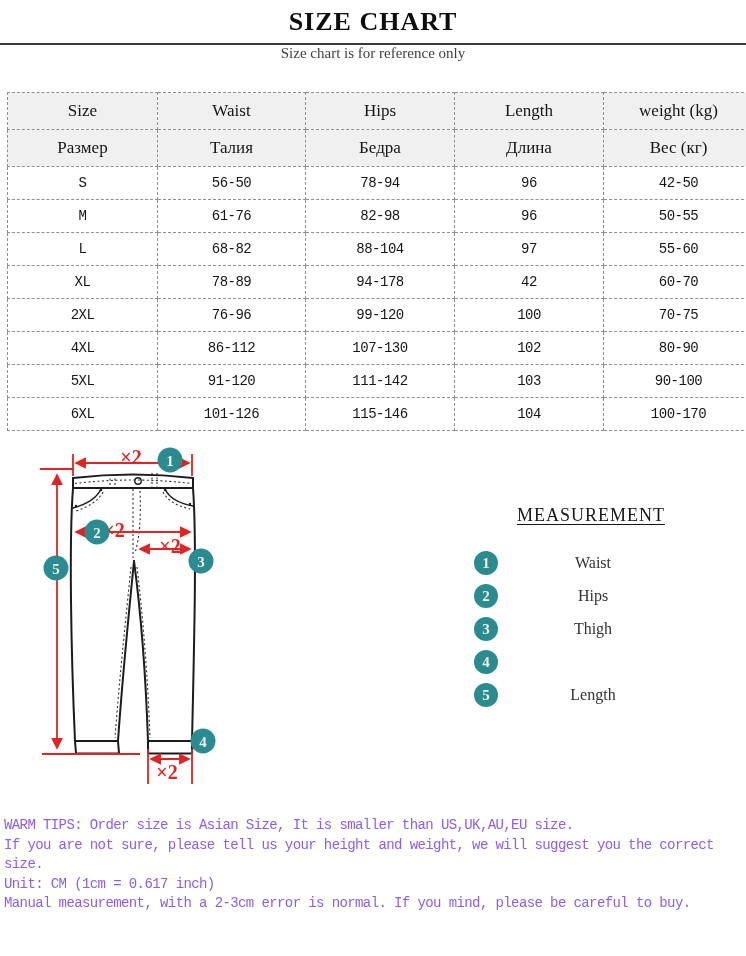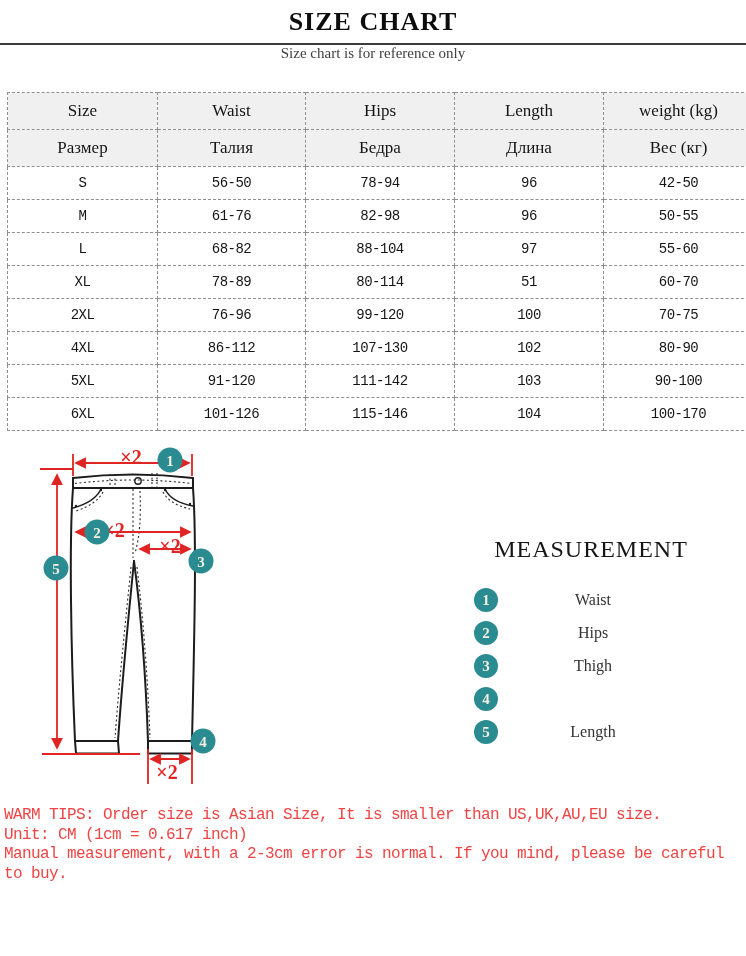--- a/index.html
+++ b/index.html
@@ -18,28 +18,28 @@
   .size-table tbody td{ height:32px; font-family:"Liberation Mono","DejaVu Sans Mono",monospace; font-size:14px; letter-spacing:-0.5px; color:#151515; background:#fff; }
 
   
   .diagram-row{ display:flex; height:360px; }
   .diagram-svg{ flex:0 0 420px; }
   .svg-x2{ font-family:"Liberation Serif","DejaVu Serif",serif; font-size:20px; font-weight:bold; }
   .svg-badge-num{ font-family:"Liberation Serif","DejaVu Serif",serif; font-size:15px; font-weight:bold; }
 
   
   .legend{ width:310px; margin-left:16px; padding-top:74px; }
-  .legend-title{ text-align:center; font-size:24px; letter-spacing:1px; color:#161616; text-underline-offset:3px;margin-top:31px; }
+  .legend-title{ text-align:center; font-size:18px; letter-spacing:1px; color:#161616; text-decoration:underline; text-underline-offset:3px; }
   .legend-list{ margin-top:25px; display:flex; flex-direction:column; gap:9px; padding-left:38px; }
   .legend-item{ display:flex; align-items:center; height:24px; }
   .legend-badge{ width:24px; height:24px; border-radius:50%; color:#f3efe2; display:flex; align-items:center; justify-content:center; font-family:"Liberation Serif","DejaVu Serif",serif; font-weight:bold; font-size:15px; flex:0 0 24px; }
   .legend-label{ width:190px; text-align:center; font-size:16px; color:#333; }
 
   
-  .tips{ margin:15px 0 0 4px; font-family:"Liberation Mono","DejaVu Sans Mono",monospace; font-size:16px; letter-spacing:-0.6px; line-height:19.5px; color:#ef4444; width:740px; }
+  .tips{ margin:25px 0 0 4px; font-family:"Liberation Mono","DejaVu Sans Mono",monospace; font-size:14px; letter-spacing:-0.6px; line-height:19.5px; color:#8b5cf6; width:740px; }
   .tips p{ margin:0; }
 </style>
 </head>
 <body>
 
 <div class="sheet">
 
   <div class="page-title">SIZE CHART</div>
   <hr class="title-divider">
   <div class="page-subtitle">Size chart is for reference only</div>
@@ -86,22 +86,22 @@
         <tr>
           <td>L</td>
           <td>68-82</td>
           <td>88-104</td>
           <td>97</td>
           <td>55-60</td>
         </tr>
         <tr>
           <td>XL</td>
           <td>78-89</td>
-          <td>80-114</td>
-          <td>51</td>
+          <td>94-178</td>
+          <td>42</td>
           <td>60-70</td>
         </tr>
         <tr>
           <td>2XL</td>
           <td>76-96</td>
           <td>99-120</td>
           <td>100</td>
           <td>70-75</td>
         </tr>
         <tr>
@@ -233,17 +233,18 @@
           <div class="legend-item">
             <span class="legend-badge" style="background: rgb(42, 139, 144);">5</span>
             <span class="legend-label">Length</span>
           </div>
         </div>
     </div>
   </div>
 
   <div class="tips">
       <p>WARM TIPS: Order size is Asian Size, It is smaller than US,UK,AU,EU size.</p>
+      <p>If you are not sure, please tell us your height and weight, we will suggest you the correct size.</p>
       <p>Unit: CM (1cm = 0.617 inch)</p>
       <p>Manual measurement, with a 2-3cm error is normal. If you mind, please be careful to buy.</p>
     </div>
 
 </div>
 
 </body></html>

